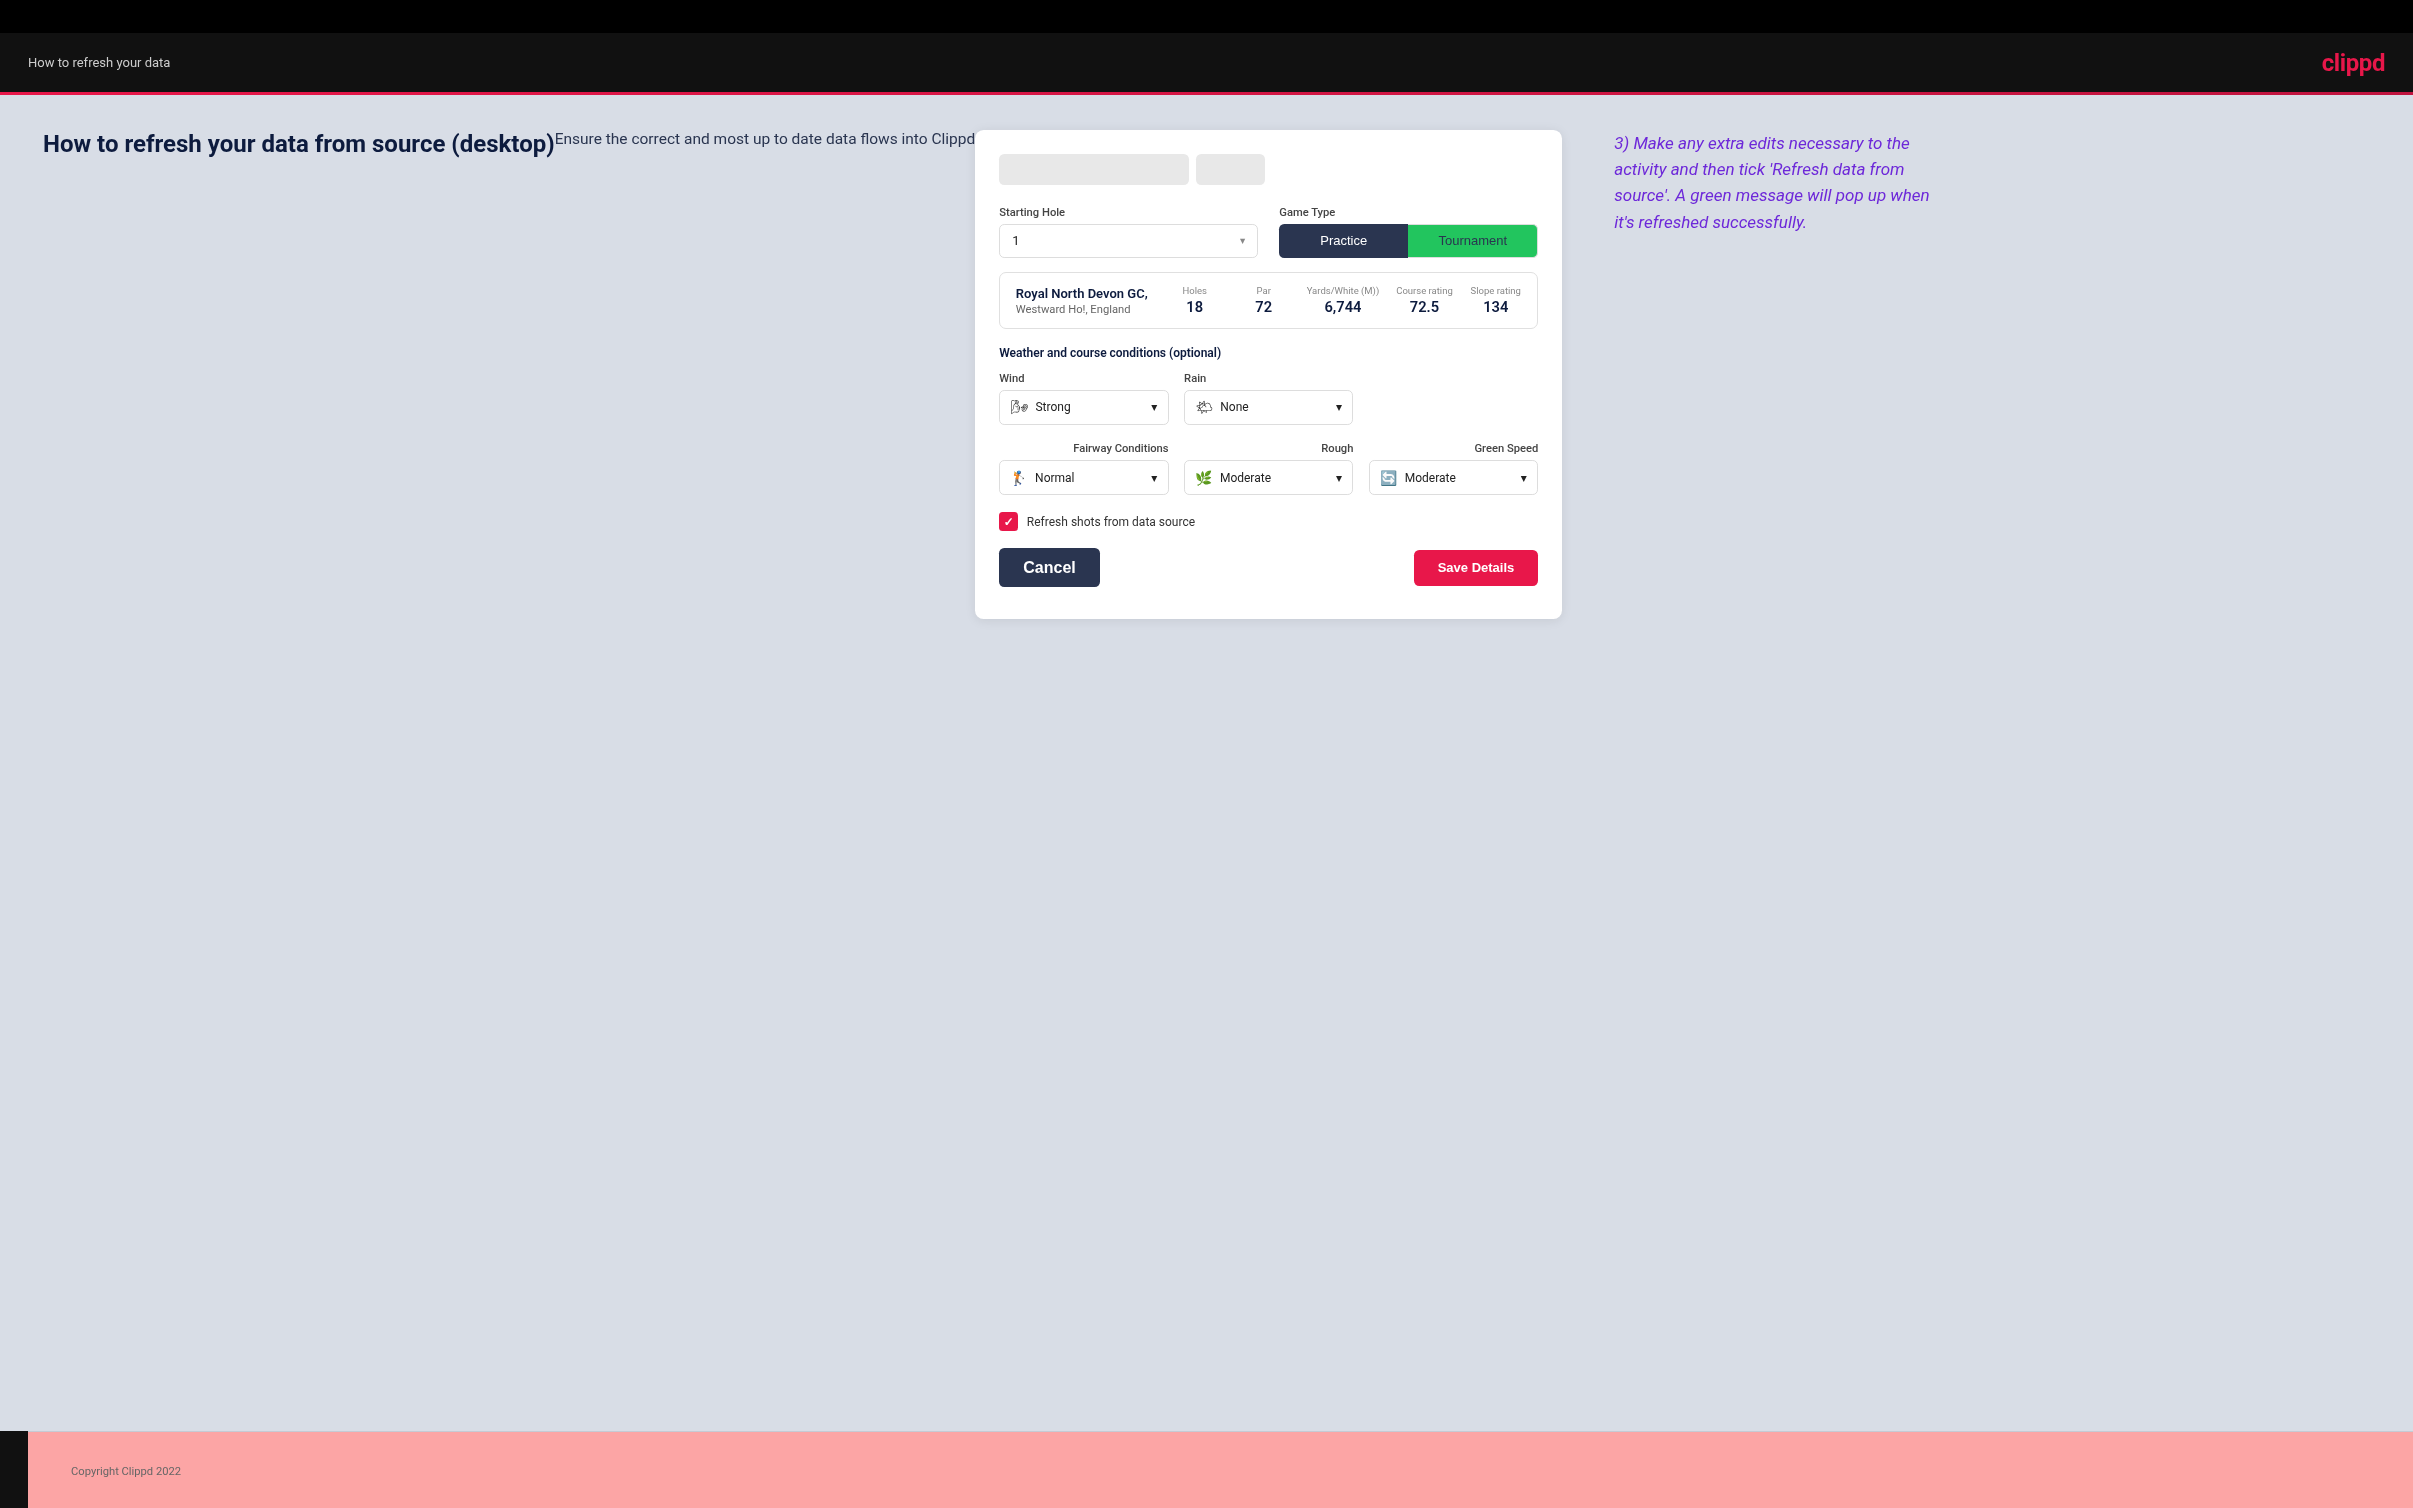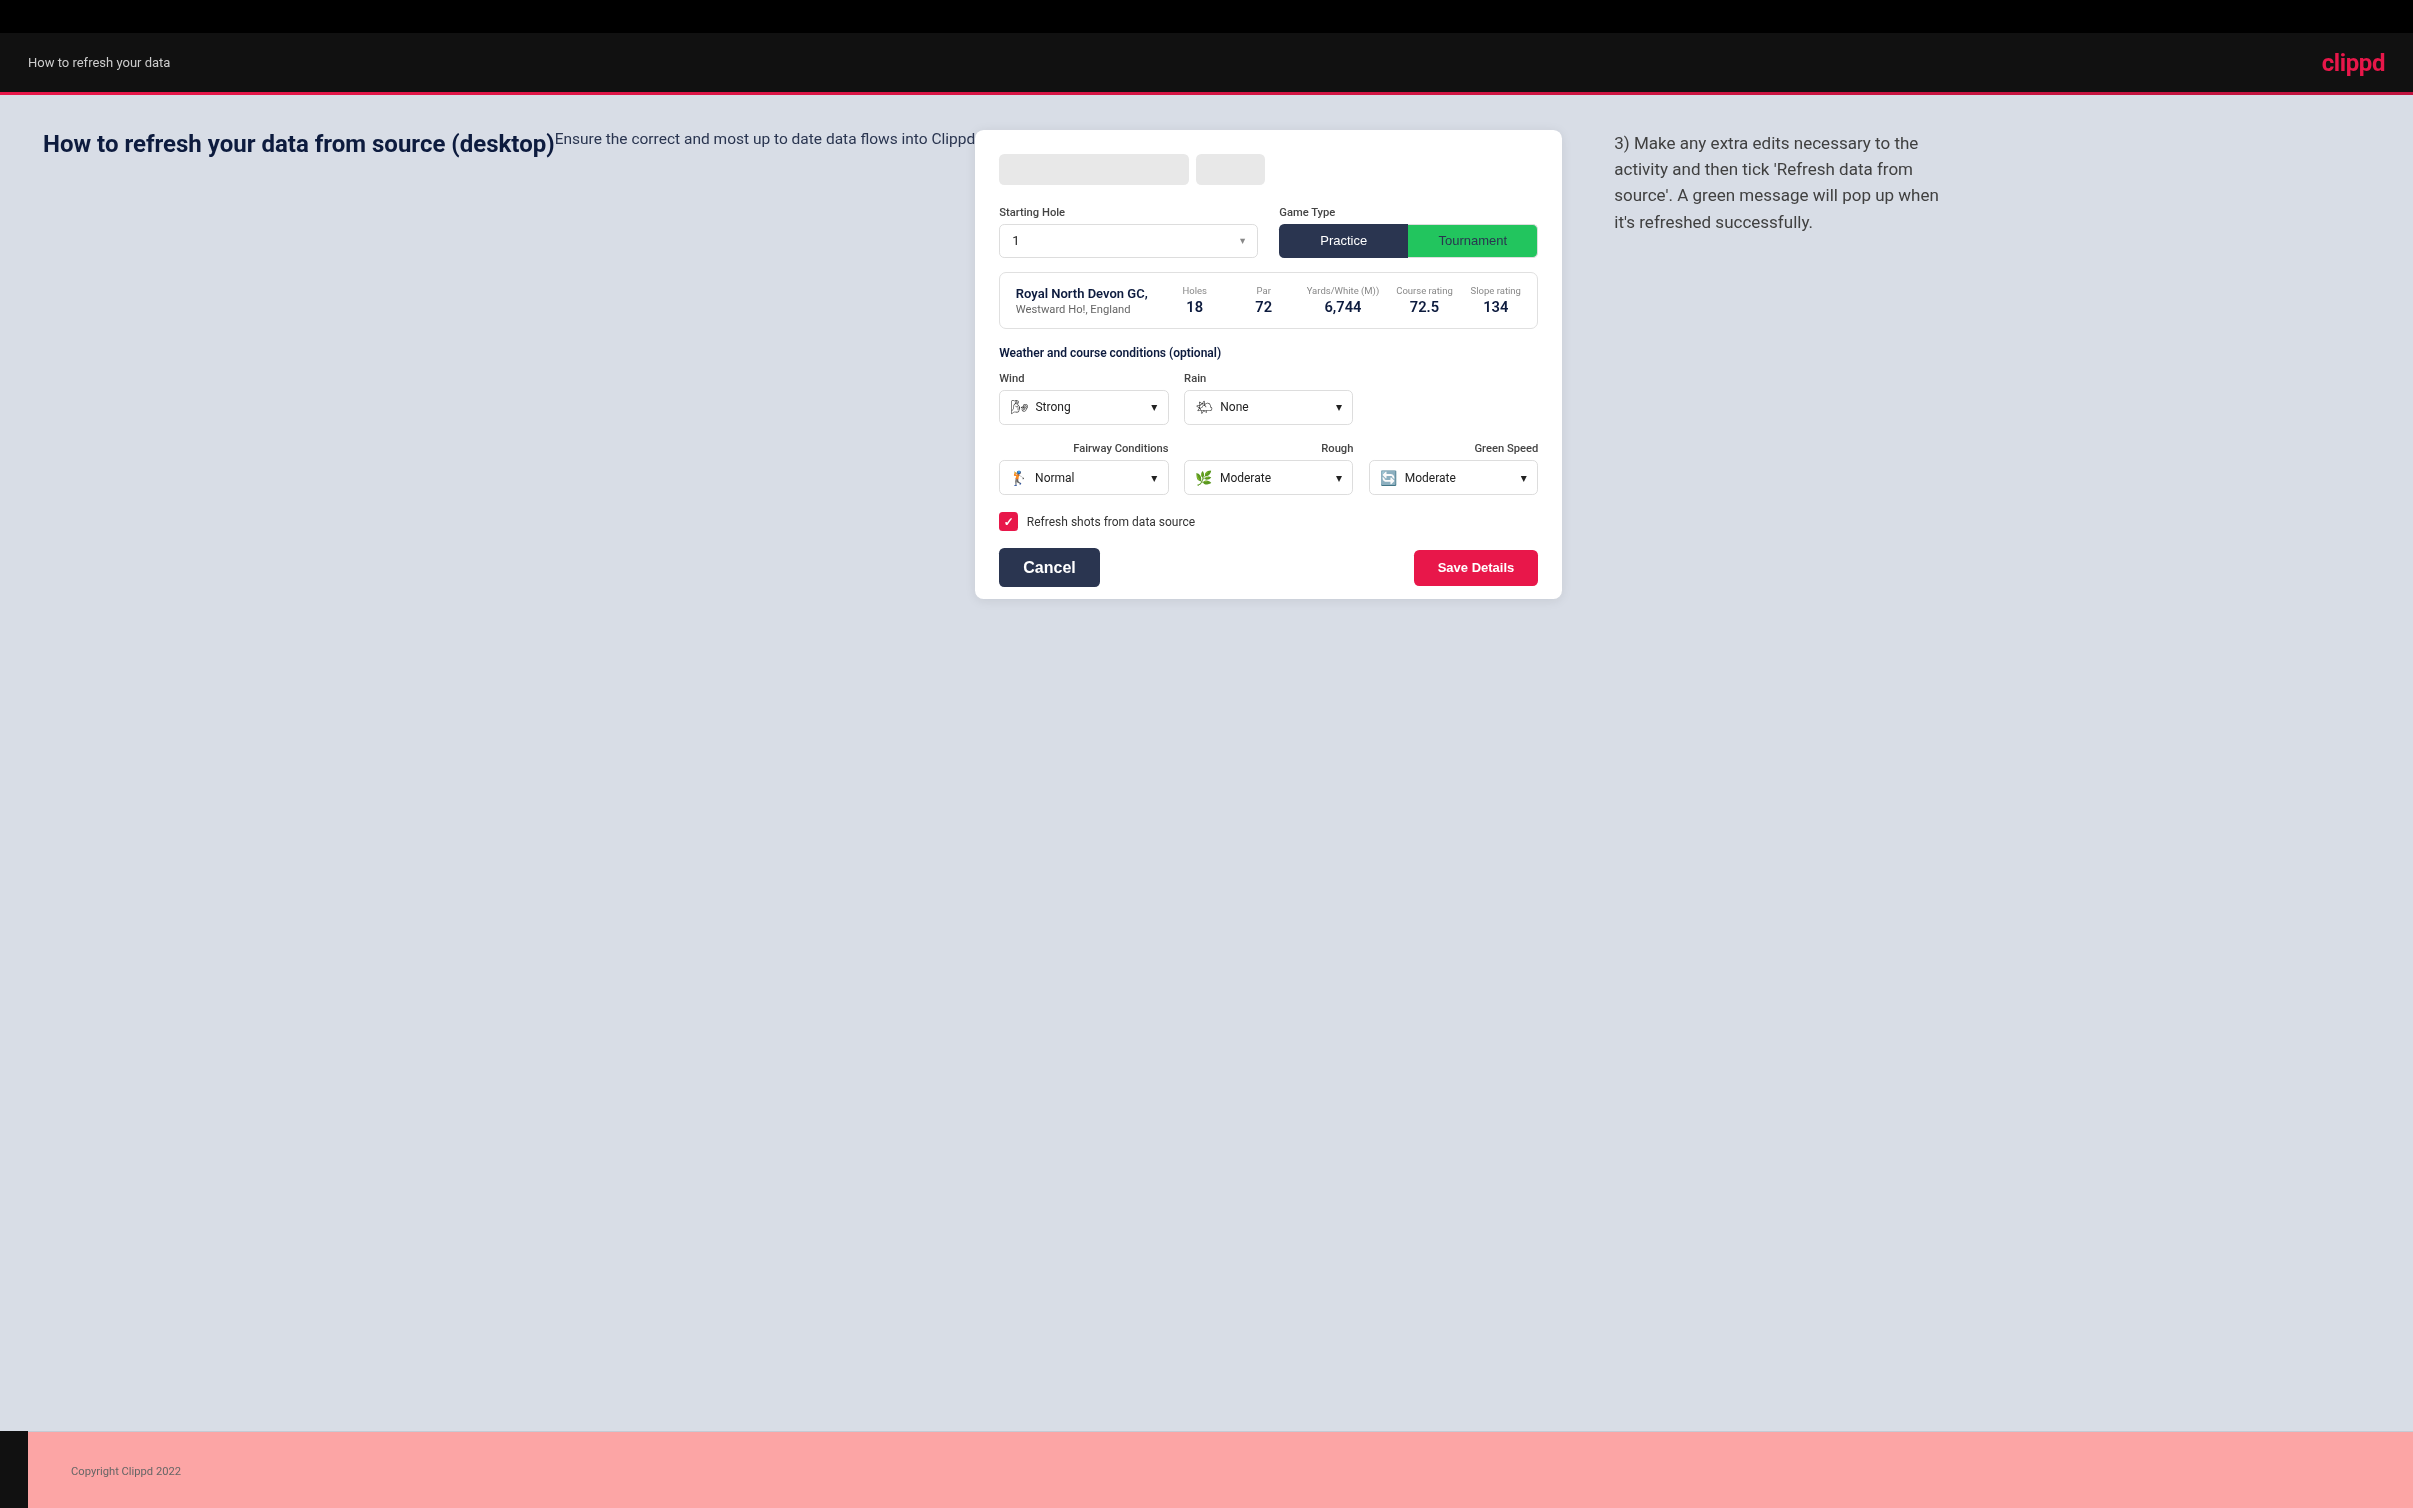--- a/index.html
+++ b/index.html
@@ -64,21 +64,21 @@
 
     .content-row {
       display: flex;
       gap: 52px;
       align-items: flex-start;
     }
 
     .card {
       background: #fff;
       border-radius: 8.6px;
-      padding: 24px 24px 12px 24px;
+      padding: 24px 24px 32px 24px;
       width: 587px;
       min-width: 518px;
       box-shadow: 0 1.7px 10.4px rgba(0,0,0,0.08);
       position: relative;
     }
 
     
     .card-tabs-placeholder {
       display: flex;
       gap: 7px;
@@ -341,22 +341,23 @@
 
     
     .instruction-panel {
       flex: 1;
       max-width: 328px;
     }
 
     .instruction-text {
       font-size: 17px;
       line-height: 1.55;
-      color: #404040;
+      color: #6d28d9;
       font-weight: 400;
+      font-style: italic;
     }
 
     
     .footer {
       background: #fca5a5;
       padding: 30px 43px;
       border-top: 0.9px solid #c5cad4;
       margin-left: 28px;
     }
 

